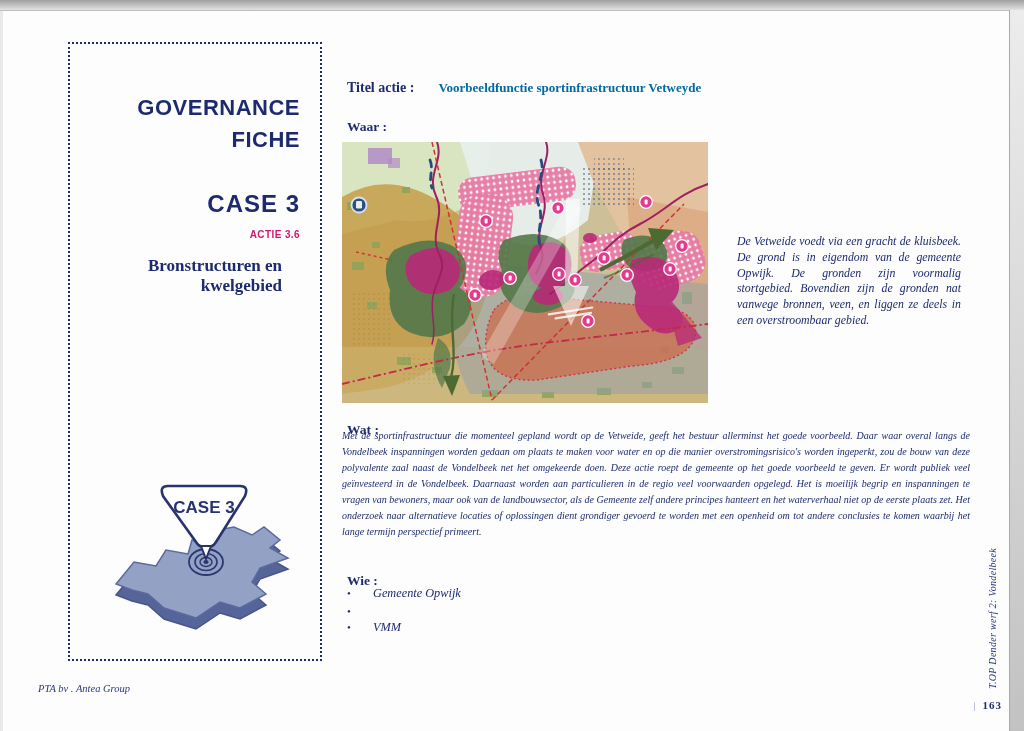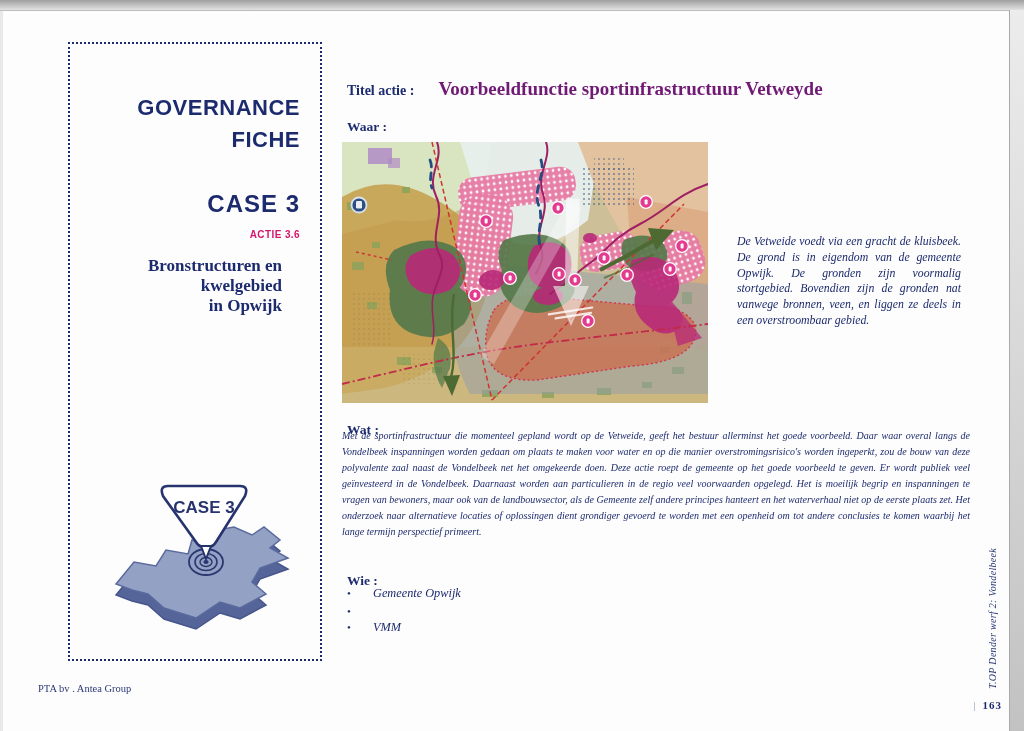--- a/index.html
+++ b/index.html
@@ -24,39 +24,39 @@
   .actie-label { font-family:"Liberation Sans", sans-serif; font-weight:bold;
                  font-size:10px; color:#d6156e; margin-top:11px; letter-spacing:.4px; }
   .sub-title { position:absolute; right:38px; top:212px; text-align:right;
                font-family:"Liberation Serif", serif; font-weight:bold;
                font-size:17px; line-height:20px; color:#1c2a6e; }
   .side-map { position:absolute; left:32px; top:438px; width:200px; height:165px; }
 
   
   .titel-row { position:absolute; left:347px; top:78px; white-space:nowrap; }
   .titel-label { font-weight:bold; font-size:14px; color:#1c2a6e;margin-top:20px; }
-  .titel-value { font-weight:bold; font-size:19px; color:#701a75; margin-left:20px; }
+  .titel-value { font-weight:bold; font-size:13px; color:#0369a1; margin-left:20px; }
   .h-navy { position:absolute; font-weight:bold; font-size:13.5px; color:#1c2a6e; }
   .waar-h { left:347px; top:119px; }
   .wat-h  { left:347px; top:422px; }
   .wie-h  { left:347px; top:573px; }
 
   .map-figure { position:absolute; left:342px; top:142px; width:366px; height:261px; }
   .waar-note { position:absolute; left:737px; top:234px; width:224px;
                font-style:italic; font-size:11.8px; line-height:15.8px;
                color:#1c2a6e; text-align:justify; }
   .wat-text { position:absolute; left:342px; top:428px; width:628px;
               font-style:italic; font-size:10px; line-height:16px;
               color:#1c2a6e; text-align:justify; }
   .wie-list { position:absolute; left:347px; top:586px; width:420px;
               font-style:italic; font-size:12.3px; color:#1c2a6e; }
   .wie-item { display:flex; align-items:baseline; margin-bottom:3.5px; }
   .wie-bullet { width:26px; font-style:normal; font-size:11px; color:#1c2a6e; }
 
-  .footer-left { position:absolute; left:38px; top:683px; 
+  .footer-left { position:absolute; left:38px; top:683px; font-style:italic;
                  font-size:10.5px; color:#2a3a76; }
   .vert-label { position:absolute; right:26px; bottom:42px;
                 writing-mode:vertical-rl; transform:rotate(180deg);
                 font-style:italic; font-size:10px; letter-spacing:.3px; color:#2a3a76; }
   .page-num { position:absolute; right:22px; top:699px; display:flex; gap:7px;
               font-size:11px; color:#1c2a6e; }
   .page-num .sep { color:#8a97c0; }
   .page-num .num { font-weight:bold; letter-spacing:1px; }
 </style>
 </head>
@@ -71,21 +71,20 @@
     <div class="gov-title">
       <div>GOVERNANCE</div>
       <div>FICHE</div>
     </div>
     <div class="case-block">
       <div class="case-label">CASE 3</div>
       <div class="actie-label">ACTIE 3.6</div>
     </div>
     <div class="sub-title">
       <div>Bronstructuren en kwelgebied</div>
-      <div>in Opwijk</div>
     </div>
 
     <svg class="side-map" viewBox="0 0 200 165">
       <g>
         <path d="M14,113 L32,91 L54,95 L64,79 L86,83 L90,69 L106,74 L104,61 L132,56 L150,64 L162,56 L178,69 L168,77 L186,87 L158,97 L150,111 L164,123 L138,137 L118,131 L94,147 L62,137 L46,123 L30,119 Z" fill="#55659a" stroke="#46558a" stroke-width="1.5"></path>
         <path d="M14,102 L32,80 L54,84 L64,68 L86,72 L90,58 L106,63 L104,50 L132,45 L150,53 L162,45 L178,58 L168,66 L186,76 L158,86 L150,100 L164,112 L138,126 L118,120 L94,136 L62,126 L46,112 L30,108 Z" fill="#93a1c4" stroke="#5a6a9e" stroke-width="1.5"></path>
       </g>
       <g fill="none" stroke="#2a3770">
         <ellipse cx="104" cy="80" rx="17" ry="13" stroke-width="1.8"></ellipse>
         <ellipse cx="104" cy="80" rx="11" ry="8.5" stroke-width="1.6"></ellipse>

